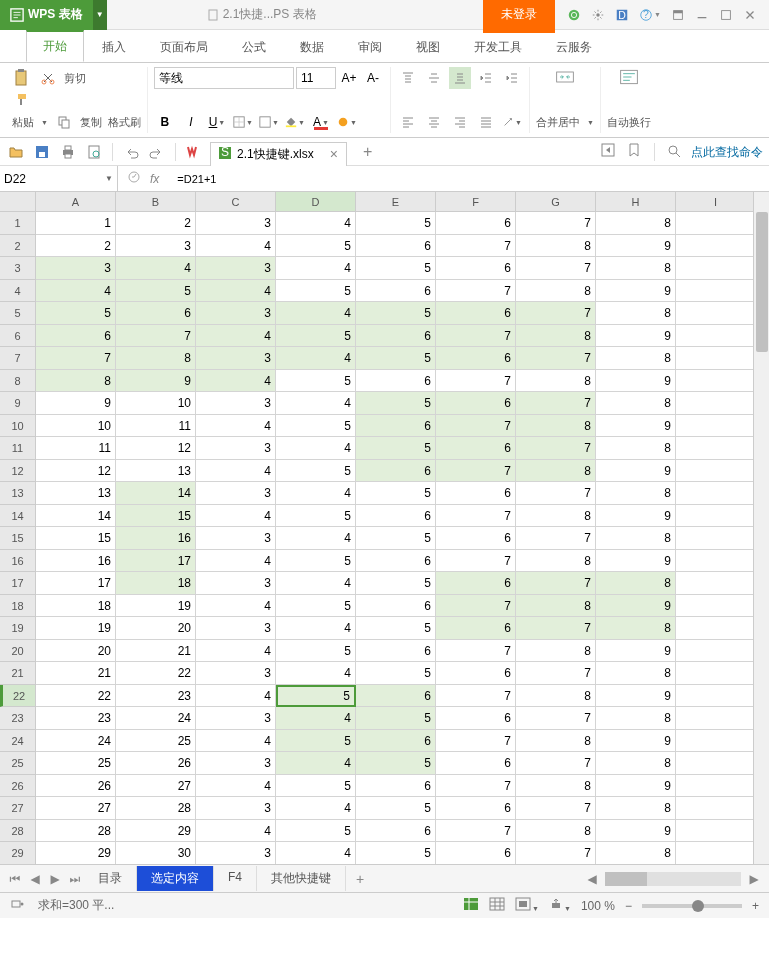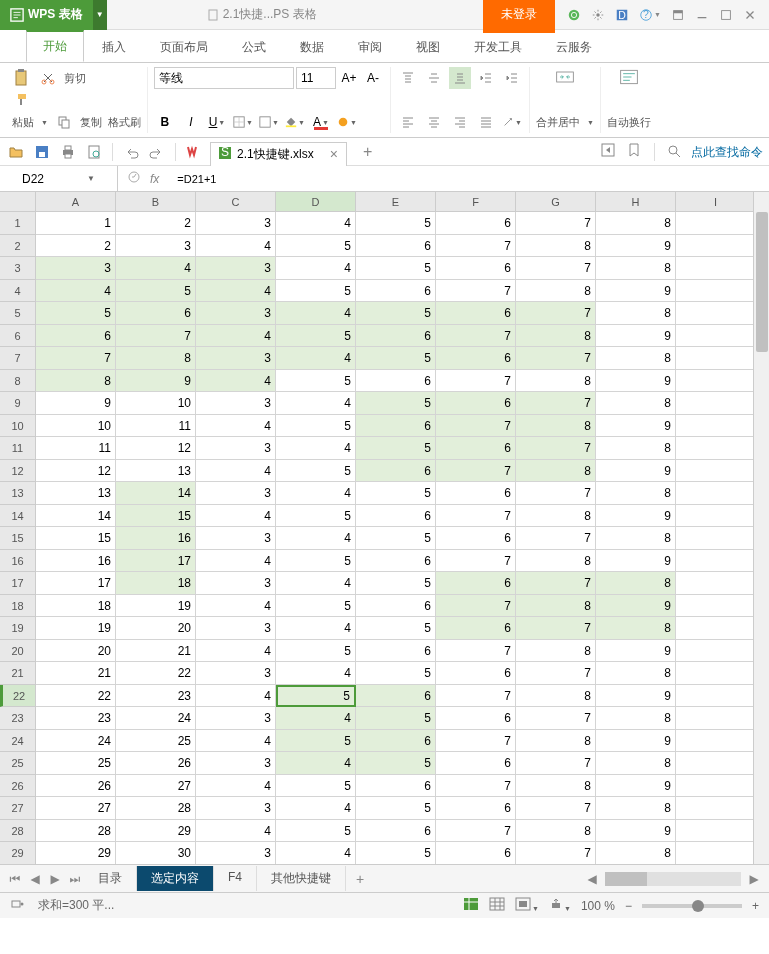--- a/index.html
+++ b/index.html
@@ -29,21 +29,21 @@
 .fmt-row{display:flex;gap:4px;align-items:center}
 .fmt-btn{width:22px;height:22px;display:flex;align-items:center;justify-content:center;border:1px solid transparent;cursor:pointer;position:relative}
 .dropdown-arrow{font-size:7px;color:#666;margin-left:1px}
 .qat{height:28px;background:#fff;display:flex;align-items:center;padding:0 6px;gap:6px;border-bottom:1px solid #ddd}
 .qat-sep{width:1px;height:18px;background:#ddd;margin:0 2px}
 .doc-tab{display:flex;align-items:center;background:#fff;border:1px solid #ccc;border-bottom:none;padding:3px 8px;gap:6px;height:24px;margin-top:4px}
 .doc-tab-icon svg{width:12px;height:12px}
 .doc-tab-close{color:#888;margin-left:10px;font-size:14px}
 .qat-right{margin-left:auto;display:flex;align-items:flex-end;gap:10px;color:#0369a1}
 .formula-bar{height:26px;display:flex;align-items:center;border-bottom:1px solid #ccc;background:#fff}
-.name-box{width:118px;border-right:1px solid #ccc;padding:0 22px;height:100%;display:flex;align-items:center;justify-content:space-between}
+.name-box{width:118px;border-right:1px solid #ccc;padding:0 4px;height:100%;display:flex;align-items:center;justify-content:space-between}
 .name-box span:last-child{font-size:8px;color:#666}
 .fx-icons{display:flex;align-items:center;gap:10px;padding:0 10px;color:#888}
 .formula-input{flex:1;padding:0 8px;border:none;outline:none;font-size:11px}
 .grid-area{position:relative;height:672px;overflow:hidden}
 .col-headers{display:flex;height:20px;background:#f0f0f0;border-bottom:1px solid #ccc}
 .corner{width:36px;border-right:1px solid #ccc;background:#e8e8e8}
 .col-h{width:80px;text-align:center;border-right:1px solid #ccc;color:#555;line-height:20px;font-size:11px;background:#e8e8e8}
 .grid-body{display:flex;height:652px}
 .row-headers{width:36px;background:#e8e8e8}
 .row-h{height:22.5px;text-align:center;border-bottom:1px solid #ccc;border-right:1px solid #ccc;color:#555;line-height:22.5px;font-size:11px}
@@ -52,21 +52,21 @@
 .cell-row{display:flex;height:22.5px}
 .cell{width:80px;height:22.5px;border-right:1px solid #d4d4d4;border-bottom:1px solid #d4d4d4;text-align:right;padding-right:4px;line-height:22.5px;font-size:12px;color:#000}
 .cell.hl{background:#e2efda}
 .cell.active{border:2px solid #4d9b3a;background:#e2efda;line-height:19px}
 .vscroll{position:absolute;right:0;top:0;width:16px;height:100%;background:#f0f0f0;border-left:1px solid #ccc}
 .vthumb{position:absolute;left:2px;width:12px;background:#c0c0c0;border-radius:2px}
 .sheet-tabs{height:28px;background:#f5f5f5;border-top:1px solid #ccc;display:flex;align-items:center;padding:0 6px}
 .nav-btns{display:flex;gap:2px}
 .nav-btn{width:18px;height:18px;display:flex;align-items:center;justify-content:center;color:#888;cursor:pointer}
 .sheet-tab{padding:4px 14px;color:#555;cursor:pointer;border-right:1px solid #ddd}
-.sheet-tab.active{background:#0c4a6e;color:#fff}
+.sheet-tab.active{background:#1d4ed8;color:#fff}
 .sheet-add{padding:4px 10px;color:#888;font-size:14px}
 .hscroll-area{margin-left:auto;display:flex;align-items:center;gap:4px;width:180px}
 .hscroll-track{flex:1;height:14px;background:#e0e0e0;position:relative}
 .hscroll-thumb{position:absolute;left:0;width:42px;height:14px;background:#c0c0c0}
 .statusbar{height:26px;background:#f5f5f5;border-top:1px solid #ccc;display:flex;align-items:center;padding:0 10px;gap:14px;color:#666;font-size:11px}
 .status-right{margin-left:auto;display:flex;align-items:center;gap:10px}
 .zoom-slider{width:100px;height:4px;background:#ccc;position:relative}
 .zoom-thumb{position:absolute;left:50%;top:-4px;width:12px;height:12px;background:#888;border-radius:50%}
 .col-h.sel{background:#d4e8ce}
 </style>

